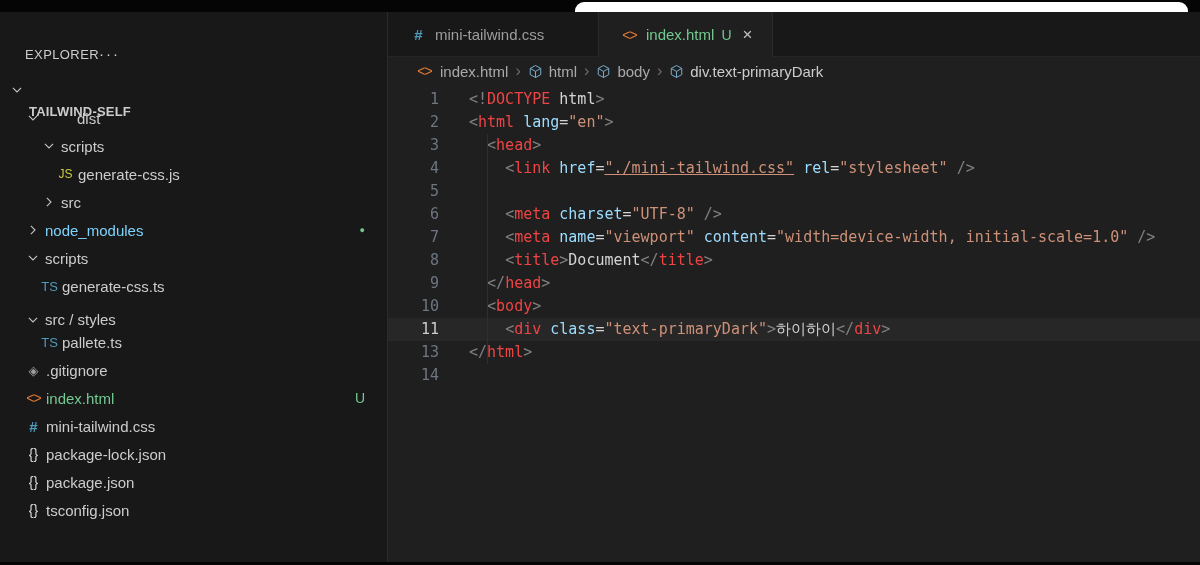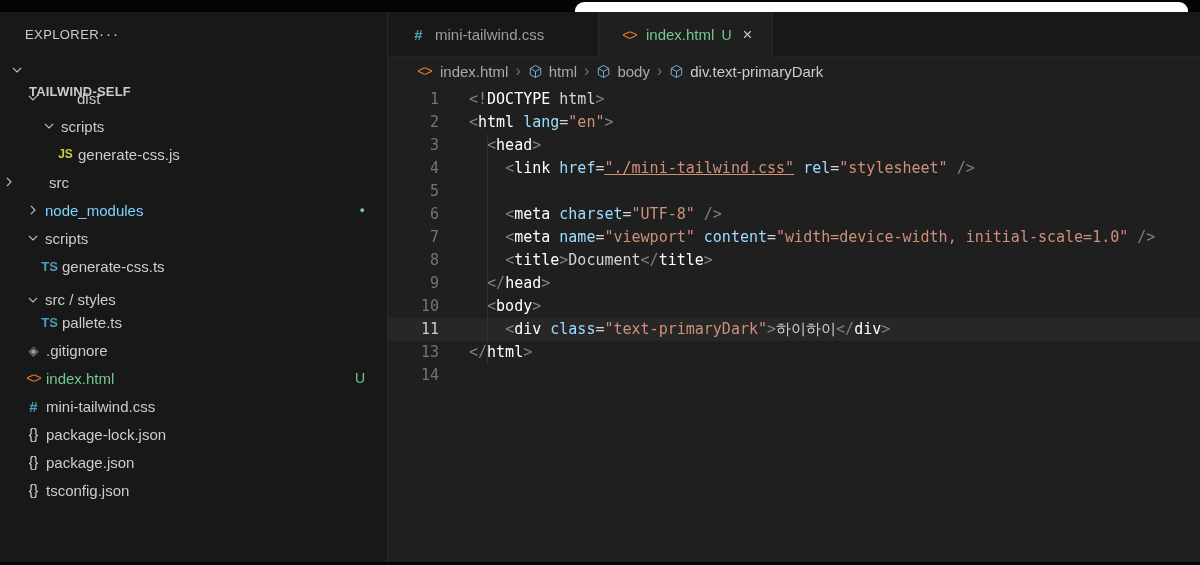--- a/index.html
+++ b/index.html
@@ -11,28 +11,28 @@
   }
   
   .top-strip { position:absolute; top:0; left:0; width:100%; height:12px; background:#050505; z-index:5; }
   .white-window { position:absolute; top:2px; left:575px; width:613px; height:10px; background:#ffffff; border-radius:9px 9px 0 0; }
   .bottom-strip { position:absolute; bottom:0; left:0; width:100%; height:3px; background:#050505; z-index:5; }
 
   .main { position:absolute; top:12px; left:0; right:0; bottom:3px; display:flex; }
 
   
   .sidebar { width:388px; flex:none; background:#181818; border-right:1px solid #2b2b2b; overflow:hidden; }
-  .sidebar-header { height:44px; display:flex; align-items:center; justify-content:flex-start; padding:0 22px 0 25px; }
+  .sidebar-header { height:44px; display:flex; align-items:center; justify-content:flex-start; padding:0 22px 0 25px;margin-top:20px; }
   .explorer-title { font-size:13px; color:#cccccc; letter-spacing:.4px; }
   .ellipsis-btn { color:#d0d0d0; font-size:15px; letter-spacing:2px; cursor:pointer; line-height:10px; }
   .tree-row { height:28px; display:flex; align-items:center; font-size:15px; color:#cccccc; position:relative; cursor:pointer; white-space:nowrap; }
   .tree-row .label { margin-left:3px; }
   .root-label { font-weight:700; font-size:13px; letter-spacing:.2px;margin-top:43px; }
   .chevron { width:18px; height:16px; flex:none; display:flex; align-items:center; justify-content:center; }
-  .ficon { width:19px; flex:none; text-align:center; font-weight:700; }
+  .ficon { width:19px; flex:none; text-align:center; font-weight:400; }
   .ficon.js   { color:#cbcb41; font-size:12px; }
   .ficon.ts   { color:#519aba; font-size:13px; }
   .ficon.html { color:#e37933; font-size:14px; font-weight:400; letter-spacing:-1px; }
   .ficon.css  { color:#519aba; font-size:15px; font-weight:700; }
   .ficon.json { color:#d4d4d4; font-size:14px; font-weight:400; }
   .ficon.diamond { color:#9d9d9d; font-size:13px; font-weight:400; }
   .badge { position:absolute; right:22px; }
   .badge-u { color:#73c991; font-size:14px; }
   .badge-dot { color:#73c991; font-size:9px; }
 
@@ -59,21 +59,21 @@
   .code { flex:1; font-family:"DejaVu Sans Mono","Liberation Mono",monospace; font-size:15px; line-height:23px;
           padding-top:3px; position:relative; overflow:hidden; }
   .code-line { display:flex; height:23px; white-space:pre; }
   .code-line.active { background:rgba(255,255,255,0.04); }
   .ln { width:51px; text-align:right; color:#6e7681; flex:none; user-select:none; }
   .code-line.active .ln { color:#cccccc; }
   .code-text { padding-left:30px; }
   .indent-guide { position:absolute; left:99px; top:49px; width:1px; height:230px; background:#2f2f2f; }
 
   .tok-p { color:#808080; }
-  .tok-t { color:#ffffff; }
+  .tok-t { color:#ef4444; }
   .tok-a { color:#9cdcfe;text-align:center; }
   .tok-s { color:#ce9178; }
   .tok-u { color:#ce9178; text-decoration:underline; }
   .tok-w { color:#d4d4d4; }
 </style>
 </head>
 <body>
 
 <div class="app">
   <div class="top-strip">
@@ -108,21 +108,21 @@
               <svg width="16" height="16" viewBox="0 0 16 16">
                 <path d="M3.9 5.8 L8 9.9 L12.1 5.8" fill="none" stroke="#c5c5c5" stroke-width="1.1"></path>
               </svg>
             </span>
             <span class="label">scripts</span>
           </div>
           <div class="tree-row" style="padding-left: 56px;">
             <span class="ficon js">JS</span>
             <span class="label">generate-css.js</span>
           </div>
-          <div class="tree-row" style=" gap: 28px;">
+          <div class="tree-row" style="padding-left: 40px;">
             <span class="chevron">
               <svg width="16" height="16" viewBox="0 0 16 16">
                 <path d="M5.9 3.9 L10 8 L5.9 12.1" fill="none" stroke="#c5c5c5" stroke-width="1.1"></path>
               </svg>
             </span>
             <span class="label">src</span>
           </div>
           <div class="tree-row" style="padding-left: 24px;">
             <span class="chevron">
               <svg width="16" height="16" viewBox="0 0 16 16">

